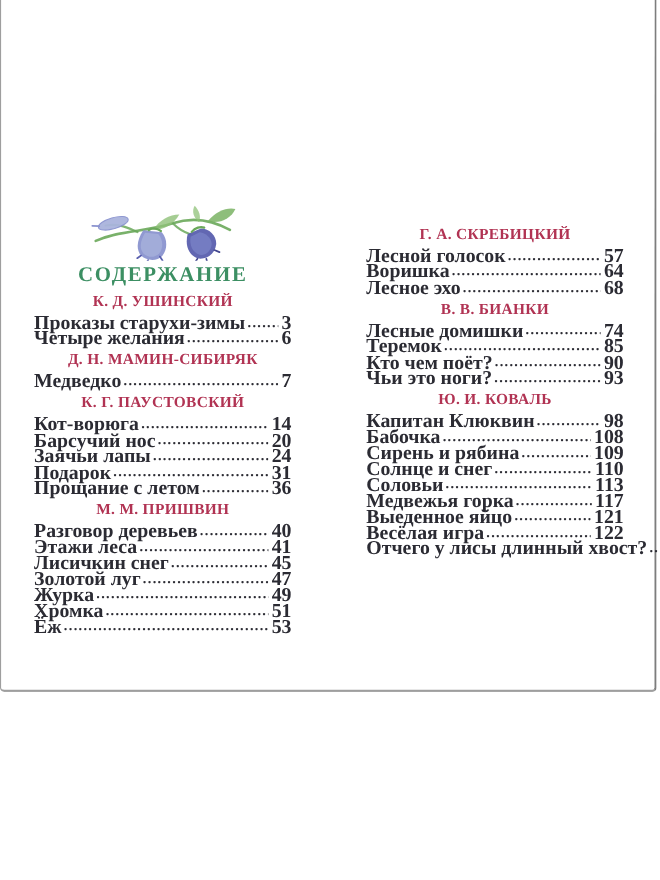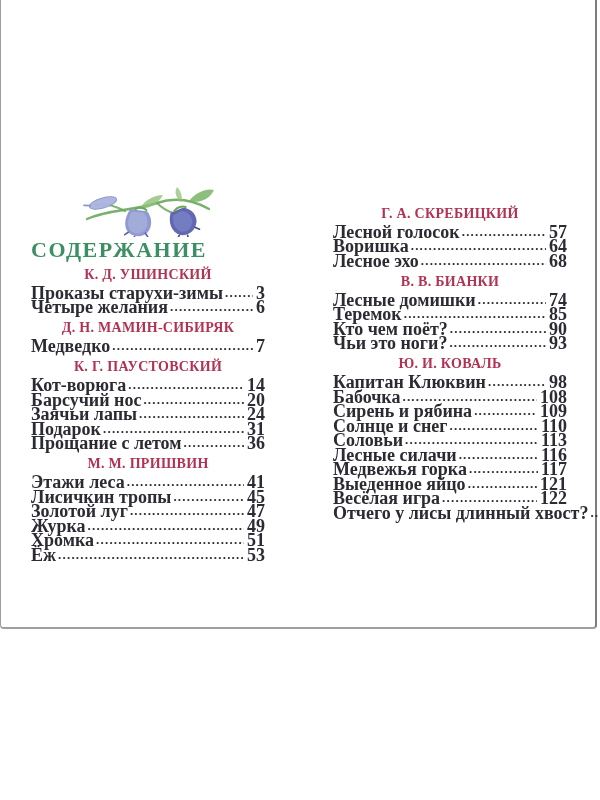--- a/index.html
+++ b/index.html
@@ -22,23 +22,23 @@
     box-sizing: border-box;
   }
   .content {
     position: absolute; top: 183px; left: 31px; right: 33px;
     display: flex; gap: 68px;
   }
   .col { flex: 1; min-width: 0; }
   .col-right { margin-top: 17px; }
   .flower-wrap { text-align: center; height: 54px; }
   .contents-title {
-    text-align: left;
+    text-align: center;
     color: var(--title-green);
-    font-size: 22px; font-weight: bold;
+    font-size: 19px; font-weight: bold;
     letter-spacing: 1.5px;
     line-height: 22px;
     margin: 2px 0 4px 0;
     white-space: nowrap;
   }
   .author {
     text-align: center;
     color: var(--author-red);
     font-size: 14px; font-weight: bold;
     letter-spacing: 0.3px;
@@ -166,29 +166,34 @@
     <span class="t">Прощание с летом</span>
     <span class="dots"></span>
     <span class="p">36</span>
   </div>
 </div>
   </div>
 
   <div class="section">
     <div class="author">М. М. ПРИШВИН</div>
     <div>
+  <div class="entry">
+    <span class="t">Разговор деревьев</span>
+    <span class="dots"></span>
+    <span class="p">40</span>
+  </div>
 
   <div class="entry">
     <span class="t">Этажи леса</span>
     <span class="dots"></span>
     <span class="p">41</span>
   </div>
 
   <div class="entry">
-    <span class="t">Лисичкин тропы</span>
+    <span class="t">Лисичкин снег</span>
     <span class="dots"></span>
     <span class="p">45</span>
   </div>
 
   <div class="entry">
     <span class="t">Золотой луг</span>
     <span class="dots"></span>
     <span class="p">47</span>
   </div>
 
@@ -297,25 +302,20 @@
   <div class="entry">
     <span class="t">Соловьи</span>
     <span class="dots"></span>
     <span class="p">113</span>
   </div>
 </div>
   </div>
 
   <div class="section">
     <div>
-  <div class="entry">
-    <span class="t">Лесные силачи</span>
-    <span class="dots"></span>
-    <span class="p">116</span>
-  </div>
 
   <div class="entry">
     <span class="t">Медвежья горка</span>
     <span class="dots"></span>
     <span class="p">117</span>
   </div>
 
   <div class="entry">
     <span class="t">Выеденное яйцо</span>
     <span class="dots"></span>

